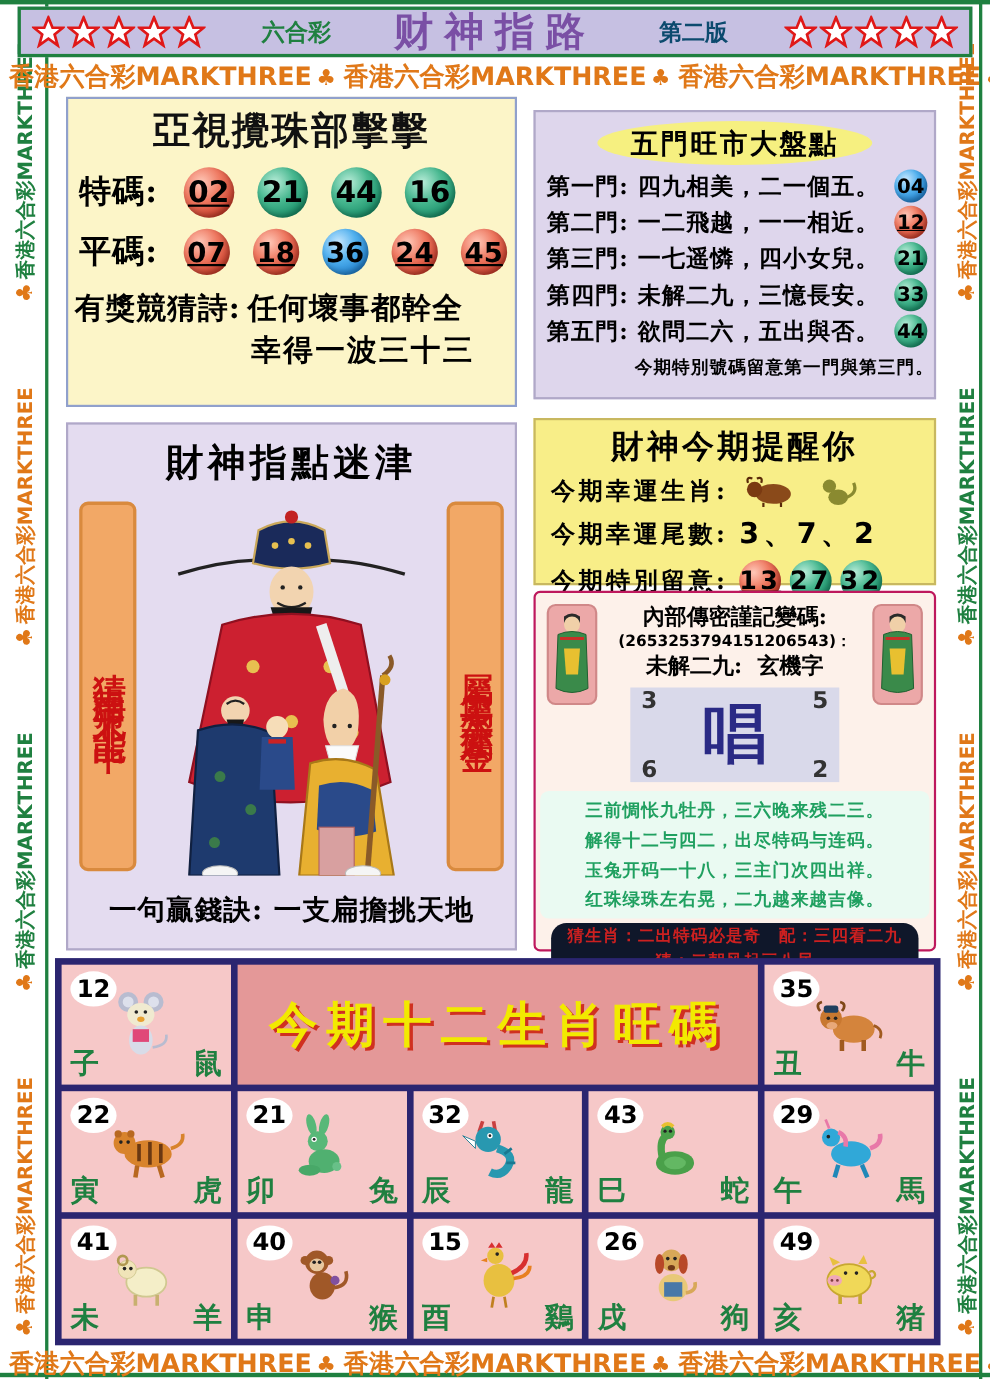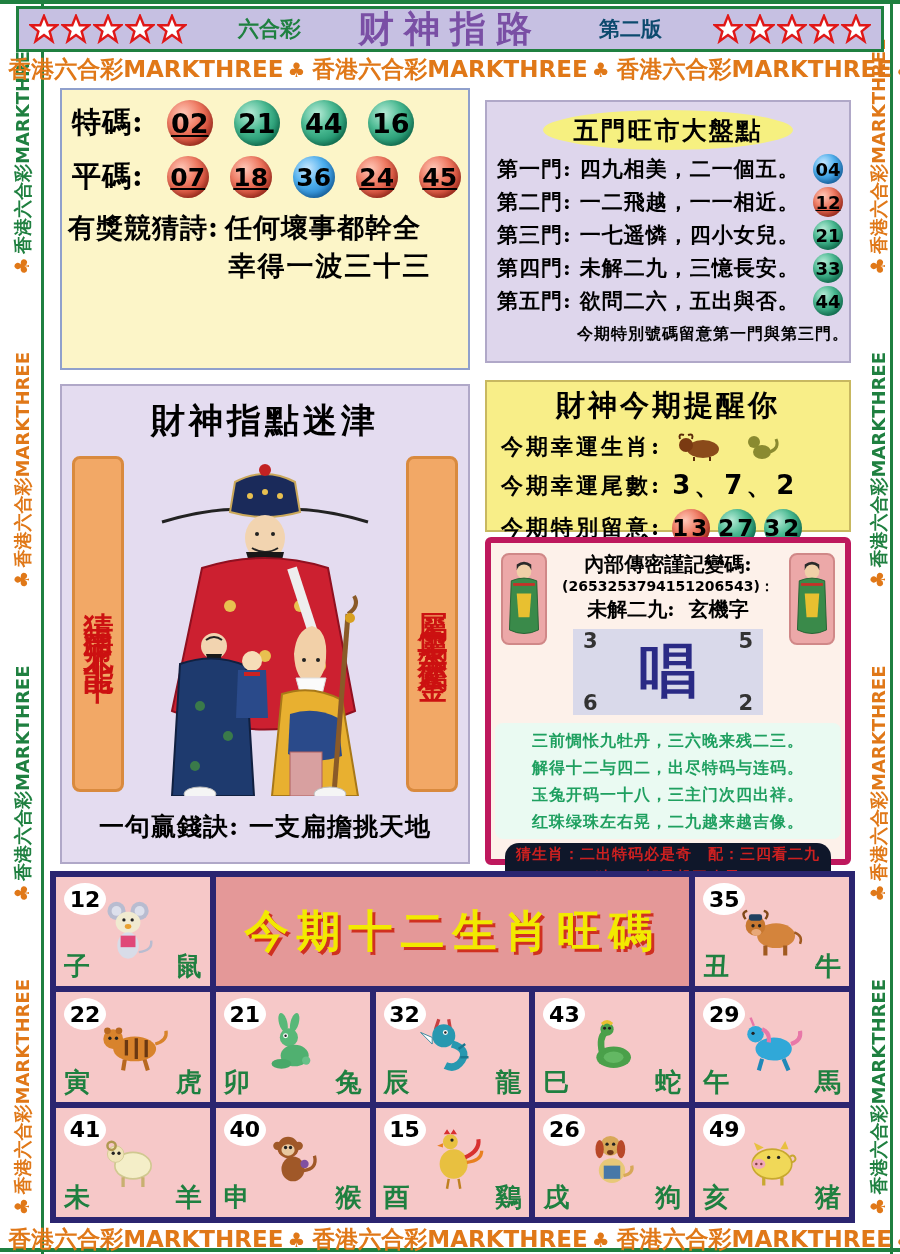--- a/index.html
+++ b/index.html
@@ -61,21 +61,21 @@
   .mz-body{display:flex;justify-content:space-between;align-items:flex-start;margin:12px 10px 0 10px;}
   .mz-strip{width:52px;height:336px;background:#f2a866;border:3px solid #d98a3e;border-radius:8px;
             box-sizing:border-box;display:flex;align-items:center;justify-content:center;}
   .mz-strip span{writing-mode:vertical-rl;color:#cc1111;font-size:30px;font-weight:bold;letter-spacing:10px;}
   .mz-bottom{text-align:center;font-size:25px;font-weight:bold;margin-top:14px;letter-spacing:1px;}
   
   .rm-title{text-align:center;font-size:29px;font-weight:bold;letter-spacing:3px;margin-top:4px;}
   .rm-row{display:flex;align-items:center;margin:6px 10px 0 14px;font-size:22px;font-weight:bold;letter-spacing:3px;}
   .rm-tail{font-size:26px;font-weight:900;letter-spacing:4px;margin-left:10px;font-family:"DejaVu Sans","Liberation Sans",sans-serif;}
   
-  .secret{background:#fdf1ea;border:6px solid #be185d;border-radius:6px;}
+  .secret{background:#fdf1ea;border:2px solid #be185d;border-radius:6px;}
   .sc-card{position:absolute;top:10px;width:46px;height:92px;background:#eca8a8;border:2px solid #d08888;
            border-radius:8px;box-sizing:border-box;display:flex;align-items:center;justify-content:center;}
   .sc-h1{text-align:center;font-size:20px;font-weight:bold;margin-top:8px;}
   .sc-h2{text-align:center;font-size:14px;font-weight:bold;font-family:"DejaVu Sans","Liberation Sans",sans-serif;}
   .sc-h3{text-align:center;font-size:20px;font-weight:bold;}
   .sc-h3 .val{margin-left:14px;}
   .chant{position:relative;width:190px;height:86px;background:#d9d9ea;margin:6px auto 0 auto;
          display:flex;align-items:center;justify-content:center;}
   .chant .big{font-size:58px;font-weight:900;color:#2a2a85;}
   .chant .corner{position:absolute;font-size:21px;font-weight:bold;color:#333;
@@ -172,20 +172,21 @@
     <span class="clover">♣</span>
       <span>香港六合彩MARKTHREE</span>
     <span class="clover">♣</span>
       <span>香港六合彩MARKTHREE</span>
     <span class="clover">♣</span>
       <span>香港六合彩MARKTHREE</span>
     <span class="clover">♣</span>
   </div>
 
   <div class="box yellowbox" style="left:60px;top:88px;width:410px;height:282px;">
+    <div class="fc-title">亞視攪珠部擊擊</div>
     <div class="fc-row">
       <span class="fc-label">特碼:</span>
       <span class="ball b46 red">02</span>
       <span class="ball b46 green">21</span>
       <span class="ball b46 green">44</span>
       <span class="ball b46 green">16</span>
     </div>
     <div class="fc-row">
       <span class="fc-label">平碼:</span>
       <span class="ball b42 red">07</span>

